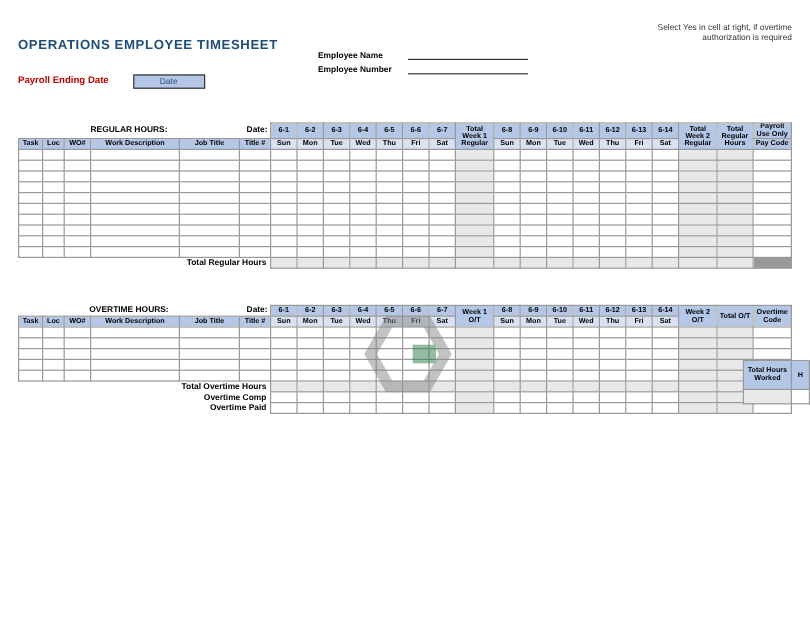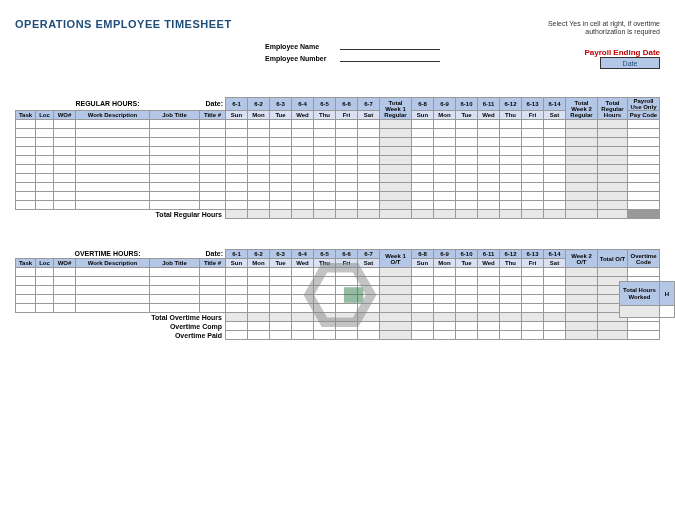--- a/index.html
+++ b/index.html
@@ -1,20 +1,20 @@
 <!DOCTYPE html>
 <html><head>
 <meta charset="utf-8">
 <style>
   * { box-sizing: border-box; margin: 0; padding: 0; }
   body { font-family: Arial, sans-serif; background: #fff; width: 675px; height: 520px; position: relative; font-size: 7px; }
-  .sheet { padding: 18px 15px; position: relative; }
+  .sheet { padding: 32px 15px; position: relative; }
   .title { color: #1f4e79; font-weight: bold; font-size: 11px; letter-spacing: 0.5px; }
   .note { position: absolute; top: 20px; right: 15px; font-size: 7px; color: #333; text-align: right; line-height: 1.2; }
-  .header-row { display: flex; align-items: flex-end; margin-top: 18px; margin-bottom: 6px; flex-direction: column; }
+  .header-row { display: flex; align-items: flex-start; margin-top: 18px; margin-bottom: 6px; }
   .ped-label { color: #c00000; font-weight: bold; font-size: 8px; }
   .ped-box { background: #b4c7e7; border: 1px solid #333; width: 60px; height: 12px; margin-left: 20px; display: flex; align-items: center; justify-content: center; color: #1f4e79; font-size: 7px; }
   .emp-block { position: absolute; left: 265px; top: 40px; }
   .emp-row { display: flex; align-items: flex-end; margin-bottom: 2px; height: 10px; }
   .emp-label { font-weight: bold; font-size: 7px; width: 75px; }
   .emp-line { border-bottom: 1px solid #333; width: 100px; height: 9px; }
   .section-title { font-weight: bold; font-size: 7px; margin-bottom: 1px; display: inline-block; }
   table { border-collapse: collapse; table-layout: fixed; }
   th, td { border: 1px solid #999; font-size: 6px; text-align: center; padding: 0; height: 9px; overflow: hidden; font-weight: normal; }
   th { font-weight: bold; }

